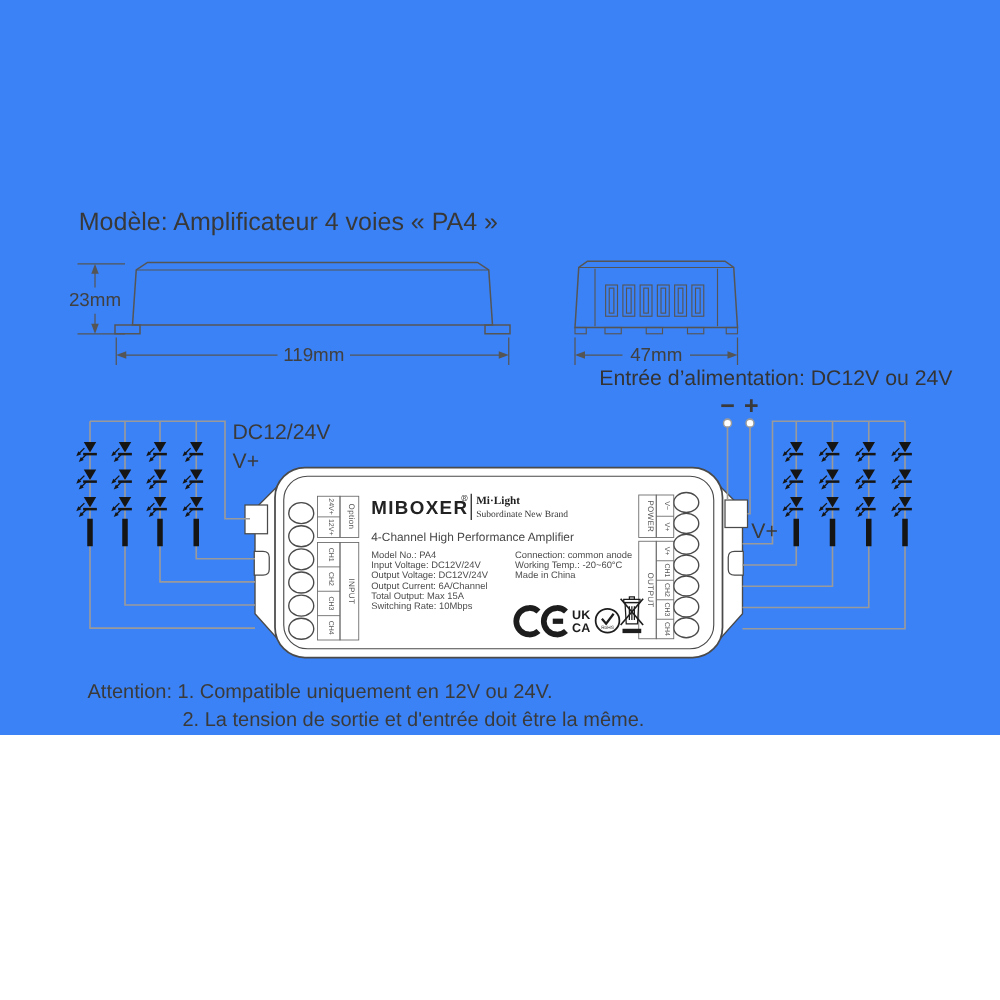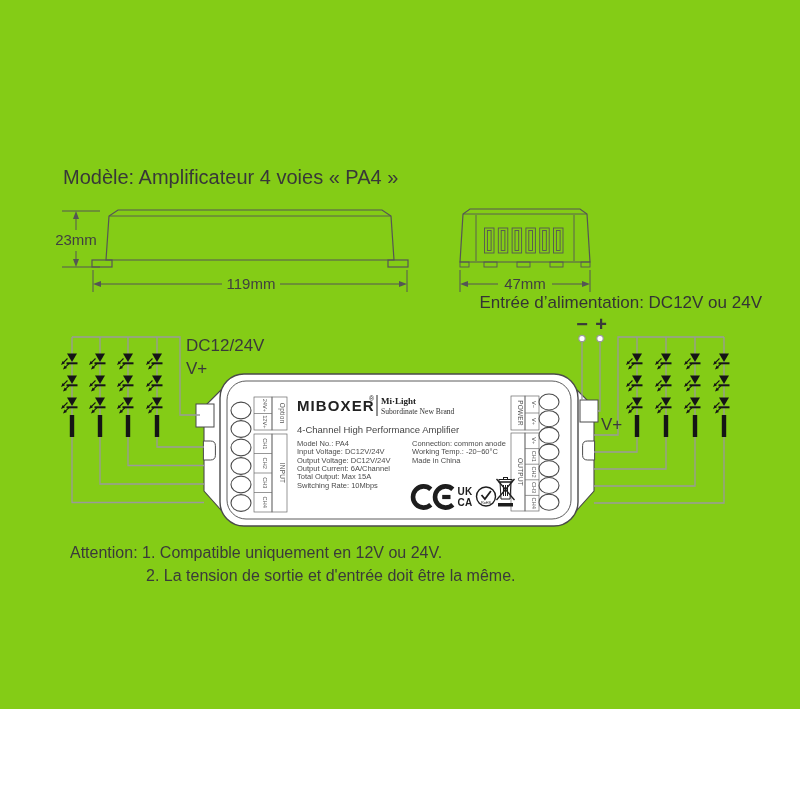--- a/index.html
+++ b/index.html
@@ -1,16 +1,16 @@
 <!DOCTYPE html>
 <html><head>
 <meta charset="utf-8">
 <style>
   html,body{margin:0;padding:0;background:#ffffff;}
-  .page{position:relative;width:800px;height:709px;background:#84cc16;overflow:hidden;
+  .page{position:relative;width:800px;height:588px;background:#3b82f6;overflow:hidden;
         font-family:"Liberation Sans",sans-serif;}
   svg{display:block;}
   text{fill:#3c3c3c;font-family:"Liberation Sans",sans-serif;}
   .title-text{font-size:20px;fill:#383838;}
   .dim-text{font-size:15px;fill:#404040;}
   .supply-text{font-size:17px;fill:#3a3a3a;}
   .entree-text{font-size:17px;fill:#343434;}
   .pm-text{font-size:20px;font-weight:600;fill:#3a3a3a;}
   .attn-text{font-size:16px;fill:#3a3a3a;}
   .brand-text{font-size:15px;font-weight:bold;letter-spacing:1.1px;fill:#222;}

